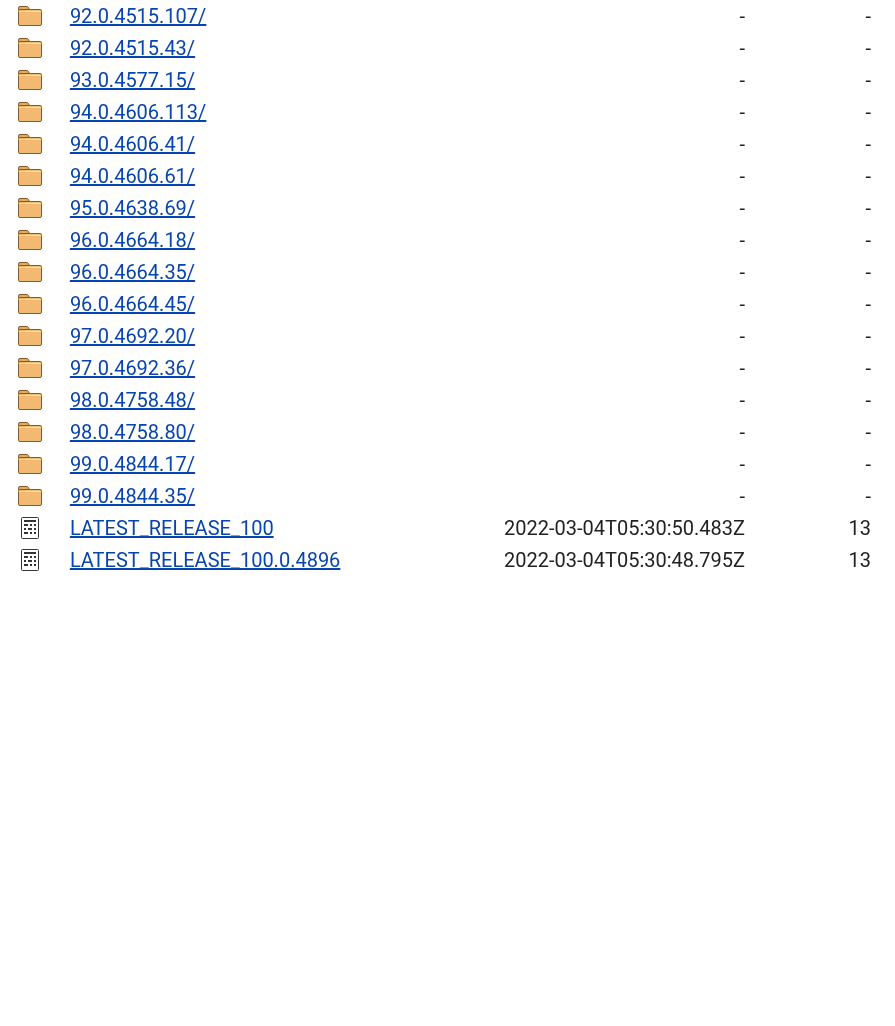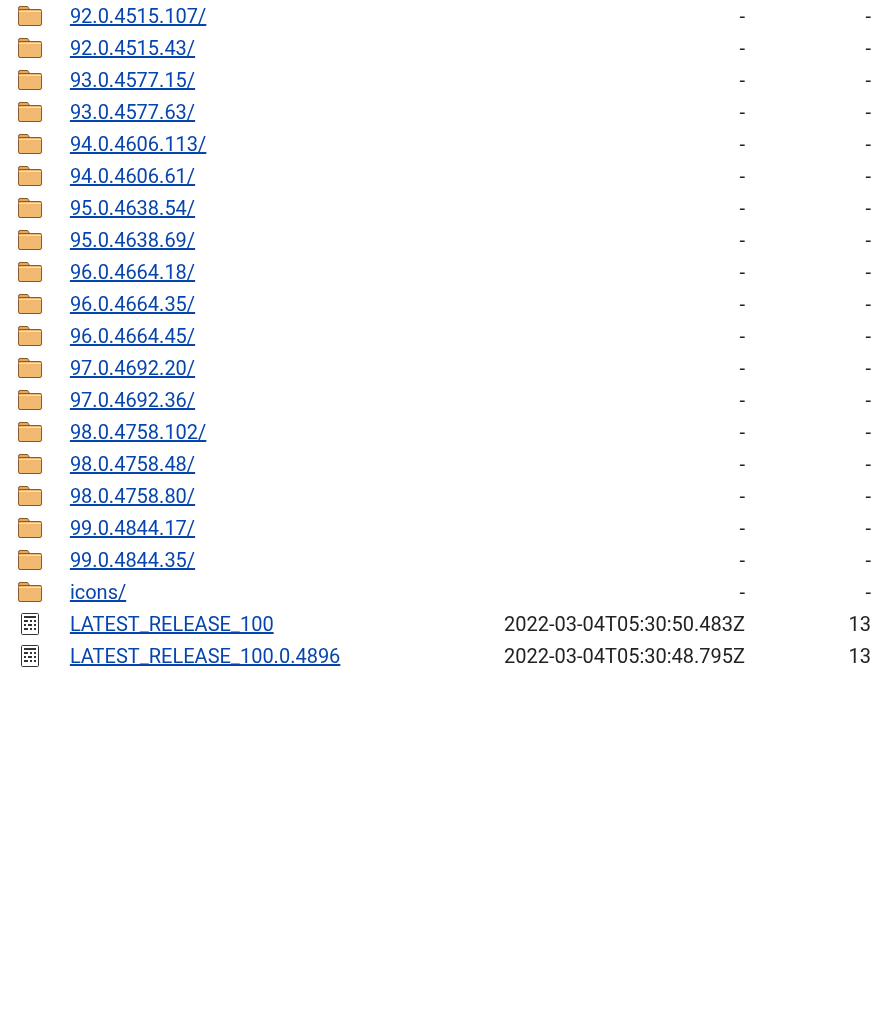--- a/index.html
+++ b/index.html
@@ -97,52 +97,44 @@
               <use href="#sym-folder"></use>
             </svg></span></td>
         <td class="name-cell"><a class="entry-link" href="#">93.0.4577.15/</a></td>
         <td class="date-cell">-</td>
         <td class="size-cell">-</td>
       </tr>
       <tr>
         <td class="icon-cell"><span><svg class="folder-icon">
               <use href="#sym-folder"></use>
             </svg></span></td>
-        <td class="name-cell"><a class="entry-link" href="#">93.0.4577.63/</a></td>
-        <td class="date-cell">-</td>
-        <td class="size-cell">-</td>
-      </tr>
-      <tr>
-        <td class="icon-cell"><span><svg class="folder-icon">
-              <use href="#sym-folder"></use>
-            </svg></span></td>
         <td class="name-cell"><a class="entry-link" href="#">94.0.4606.113/</a></td>
         <td class="date-cell">-</td>
         <td class="size-cell">-</td>
       </tr>
       <tr>
         <td class="icon-cell"><span><svg class="folder-icon">
               <use href="#sym-folder"></use>
             </svg></span></td>
+        <td class="name-cell"><a class="entry-link" href="#">94.0.4606.41/</a></td>
+        <td class="date-cell">-</td>
+        <td class="size-cell">-</td>
+      </tr>
+      <tr>
+        <td class="icon-cell"><span><svg class="folder-icon">
+              <use href="#sym-folder"></use>
+            </svg></span></td>
         <td class="name-cell"><a class="entry-link" href="#">94.0.4606.61/</a></td>
         <td class="date-cell">-</td>
         <td class="size-cell">-</td>
       </tr>
       <tr>
         <td class="icon-cell"><span><svg class="folder-icon">
               <use href="#sym-folder"></use>
             </svg></span></td>
-        <td class="name-cell"><a class="entry-link" href="#">95.0.4638.54/</a></td>
-        <td class="date-cell">-</td>
-        <td class="size-cell">-</td>
-      </tr>
-      <tr>
-        <td class="icon-cell"><span><svg class="folder-icon">
-              <use href="#sym-folder"></use>
-            </svg></span></td>
         <td class="name-cell"><a class="entry-link" href="#">95.0.4638.69/</a></td>
         <td class="date-cell">-</td>
         <td class="size-cell">-</td>
       </tr>
       <tr>
         <td class="icon-cell"><span><svg class="folder-icon">
               <use href="#sym-folder"></use>
             </svg></span></td>
         <td class="name-cell"><a class="entry-link" href="#">96.0.4664.18/</a></td>
         <td class="date-cell">-</td>
@@ -177,28 +169,20 @@
               <use href="#sym-folder"></use>
             </svg></span></td>
         <td class="name-cell"><a class="entry-link" href="#">97.0.4692.36/</a></td>
         <td class="date-cell">-</td>
         <td class="size-cell">-</td>
       </tr>
       <tr>
         <td class="icon-cell"><span><svg class="folder-icon">
               <use href="#sym-folder"></use>
             </svg></span></td>
-        <td class="name-cell"><a class="entry-link" href="#">98.0.4758.102/</a></td>
-        <td class="date-cell">-</td>
-        <td class="size-cell">-</td>
-      </tr>
-      <tr>
-        <td class="icon-cell"><span><svg class="folder-icon">
-              <use href="#sym-folder"></use>
-            </svg></span></td>
         <td class="name-cell"><a class="entry-link" href="#">98.0.4758.48/</a></td>
         <td class="date-cell">-</td>
         <td class="size-cell">-</td>
       </tr>
       <tr>
         <td class="icon-cell"><span><svg class="folder-icon">
               <use href="#sym-folder"></use>
             </svg></span></td>
         <td class="name-cell"><a class="entry-link" href="#">98.0.4758.80/</a></td>
         <td class="date-cell">-</td>
@@ -210,28 +194,20 @@
             </svg></span></td>
         <td class="name-cell"><a class="entry-link" href="#">99.0.4844.17/</a></td>
         <td class="date-cell">-</td>
         <td class="size-cell">-</td>
       </tr>
       <tr>
         <td class="icon-cell"><span><svg class="folder-icon">
               <use href="#sym-folder"></use>
             </svg></span></td>
         <td class="name-cell"><a class="entry-link" href="#">99.0.4844.35/</a></td>
-        <td class="date-cell">-</td>
-        <td class="size-cell">-</td>
-      </tr>
-      <tr>
-        <td class="icon-cell"><span><svg class="folder-icon">
-              <use href="#sym-folder"></use>
-            </svg></span></td>
-        <td class="name-cell"><a class="entry-link" href="#">icons/</a></td>
         <td class="date-cell">-</td>
         <td class="size-cell">-</td>
       </tr>
       <tr>
         <td class="icon-cell"><span><svg class="file-icon">
               <use href="#sym-file"></use>
             </svg></span></td>
         <td class="name-cell"><a class="entry-link" href="#">LATEST_RELEASE_100</a></td>
         <td class="date-cell">2022-03-04T05:30:50.483Z</td>
         <td class="size-cell">13</td>

